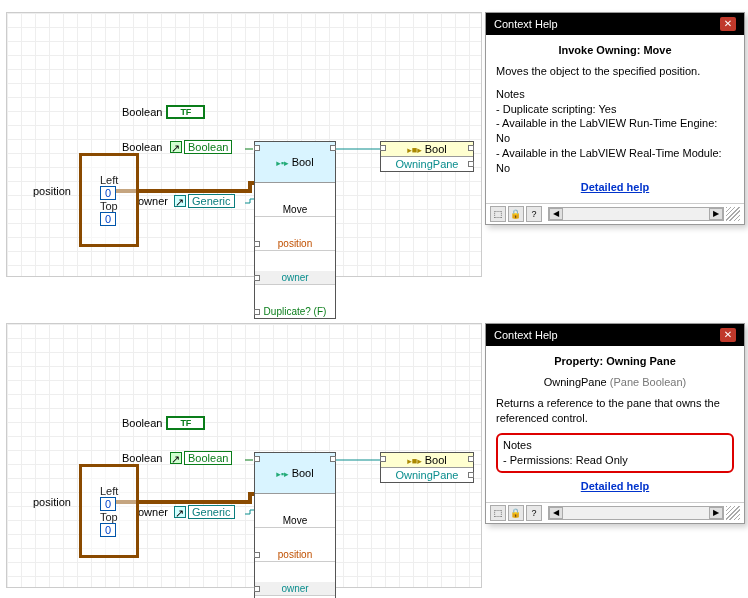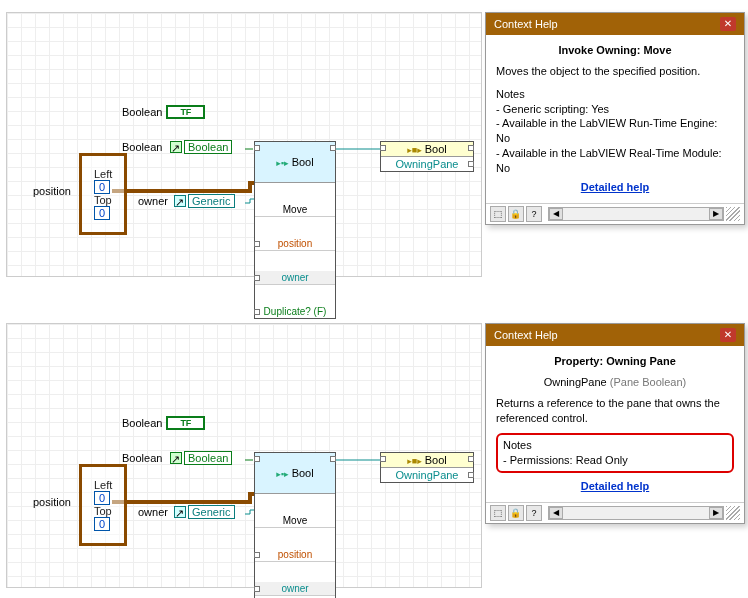--- a/index.html
+++ b/index.html
@@ -9,40 +9,40 @@
   linear-gradient(#eee 1px, transparent 1px),
   linear-gradient(90deg, #eee 1px, transparent 1px);
   background-size: 14px 14px;
   border: 1px solid #ccc;
 }
 #panel1 { left: 6px; top: 12px; width: 476px; height: 265px; }
 #panel2 { left: 6px; top: 323px; width: 476px; height: 265px; }
 
 
 .cwin { position: absolute; width: 260px; background: #fff; border: 1px solid #999; box-shadow: 3px 3px 6px rgba(0,0,0,0.2); }
-.ctitle { background: #a16207; color: #fff; padding: 4px 8px; font-size: 11px; display: flex; justify-content: space-between; align-items: center; gap: 42px; }
+.ctitle { background: #000000; color: #fff; padding: 4px 8px; font-size: 11px; display: flex; justify-content: space-between; align-items: center; gap: 42px; }
 .closebtn { background: #c0392b; color: #fff; width: 16px; height: 14px; font-size: 10px; line-height: 14px; text-align: center; border-radius: 2px; cursor: pointer; }
 .cbody { padding: 8px 10px; font-size: 11px; line-height: 1.35; }
 .cbody h3 { font-size: 11px; margin-bottom: 6px; text-align: center; font-weight: bold; }
 .cbody p { margin-bottom: 8px; }
 .cbody .sub { color: #777; }
 .notegroup { }
 .notegroup.highl { border: 2px solid #d00; border-radius: 6px; padding: 3px 5px; margin: 2px 0 6px; }
 .dlink { color: #0033cc; text-decoration: underline; display: block; text-align: center; font-weight: bold; margin-top: 4px; }
 .cfoot { border-top: 1px solid #ccc; display: flex; align-items: center; padding: 2px 4px; gap: 2px; }
 .toolbtn { width: 16px; height: 16px; border: 1px solid #aaa; background: #e8e8e8; font-size: 9px; line-height: 14px; text-align: center; }
 .scrollbar { flex: 1; height: 14px; border: 1px solid #aaa; position: relative; display: flex; align-items: center; justify-content: space-between; background: #f0f0f0; margin-left: 4px; }
 .sbbtn { width: 14px; height: 12px; background: #e0e0e0; border: 1px solid #aaa; font-size: 8px; text-align: center; line-height: 10px; }
 .resize { width: 14px; height: 14px; background: repeating-linear-gradient(135deg, #aaa, #aaa 1px, transparent 1px, transparent 3px); }
 
 
 .dlab { position: absolute; font-size: 11px; }
 
 
-.cluster { position: absolute; border: 3px solid #8a4a00; background: rgba(255,255,255,0.5); padding: 12px; }
+.cluster { position: absolute; border: 3px solid #8a4a00; background: rgba(255,255,255,0.5); padding: 18px; }
 .cluster .lab { font-size: 11px; color: #222; }
 .cluster .numbox { border: 1px solid #0055aa; background: #fff; color: #0044cc; padding: 0 4px; font-size: 11px; width: 16px; text-align: center; display: inline-block; }
 
 
 .tfwrap { position: absolute; display: flex; align-items: center; gap: 4px; }
 .tfbox { border: 2px solid #0a7d1a; background: #fff; padding: 0 12px; color: #0a7d1a; font-weight: bold; font-size: 9px; }
 
 
 .ctlref { position: absolute; display: flex; align-items: center; gap: 2px; }
 .ctlref .icon { width: 12px; height: 12px; border: 1px solid #0a7d1a; background: #d0ffd0; display: inline-block; }
@@ -134,21 +134,21 @@
 <div class="cwin" style="left:485px; top:12px;">
   <div class="ctitle">
     <span>Context Help</span>
     <span class="closebtn">✕</span>
   </div>
   <div class="cbody">
     <h3>Invoke Owning:  Move</h3>
     <p>Moves the object to the specified position.</p>
     <div class="notegroup">
       <div>Notes</div>
-      <div> - Generic scripting: Yes</div>
+      <div> - Duplicate scripting: Yes</div>
       <div> - Available in the LabVIEW Run-Time Engine: No</div>
       <div> - Available in the LabVIEW Real-Time Module: No</div>
     </div>
     <a class="dlink">Detailed help</a>
   </div>
   <div class="cfoot">
     <div class="toolbtn">⬚</div>
     <div class="toolbtn">🔒</div>
     <div class="toolbtn">?</div>
     <div class="scrollbar">

